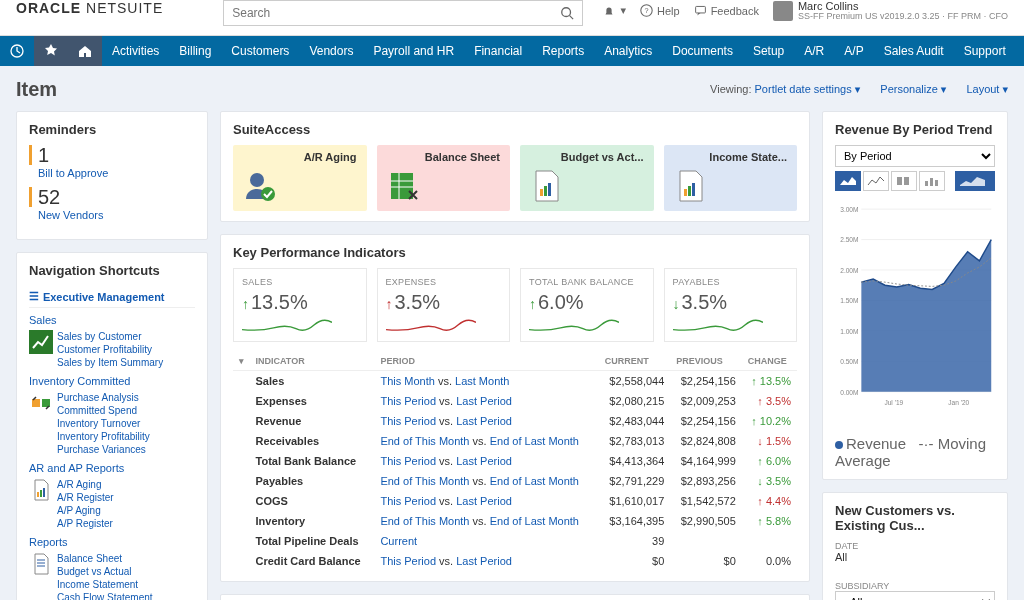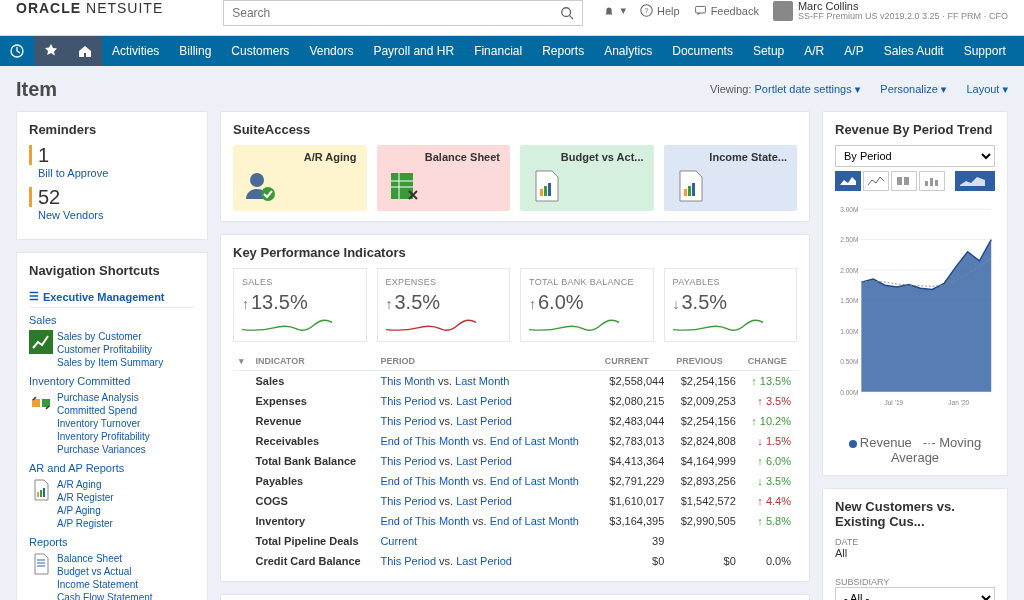--- a/index.html
+++ b/index.html
@@ -57,21 +57,21 @@
 .ktable{width:100%;border-collapse:collapse;font-size:11px}
 .ktable th{text-align:left;font-size:9px;color:#888;text-transform:uppercase;padding:4px 6px;border-bottom:1px solid #eee;font-weight:700}
 .ktable td{padding:4px 6px}
 .ktable .ind{font-weight:700;color:#333}
 .ktable .per{color:#125ab2}
 .ktable .per b{color:#333;font-weight:400}
 .ktable .num{text-align:right;color:#333}
 .ktable .chg{text-align:right;white-space:nowrap}
 .sel{width:100%;border:1px solid #ccc;height:22px;font-size:11px;padding:0 4px;background:#fff}
 .rchart{height:220px;margin:6px 0;position:relative}
-.rleg{font-size:13px;color:#666;text-align:center;margin-top:18px}
+.rleg{font-size:15px;color:#666;text-align:left;margin-top:18px}
 .rleg .dot{display:inline-block;width:8px;height:8px;border-radius:50%;background:#2e5fa3;margin-right:3px;vertical-align:middle}
 .smalllab{font-size:9px;color:#888;text-transform:uppercase;margin-top:4px}
 .smallval{font-size:11px;color:#333;margin-bottom:18px}
 .toggles{display:flex;gap:2px;margin:4px 0}
 .tg{width:26px;height:20px;border:1px solid #ccc;background:#fff;cursor:pointer;display:flex;align-items:center;justify-content:center}
 .tg.on{background:#2e5fa3;border-color:#2e5fa3}
 svg{display:block}
 </style>
 </head>
 <body>

